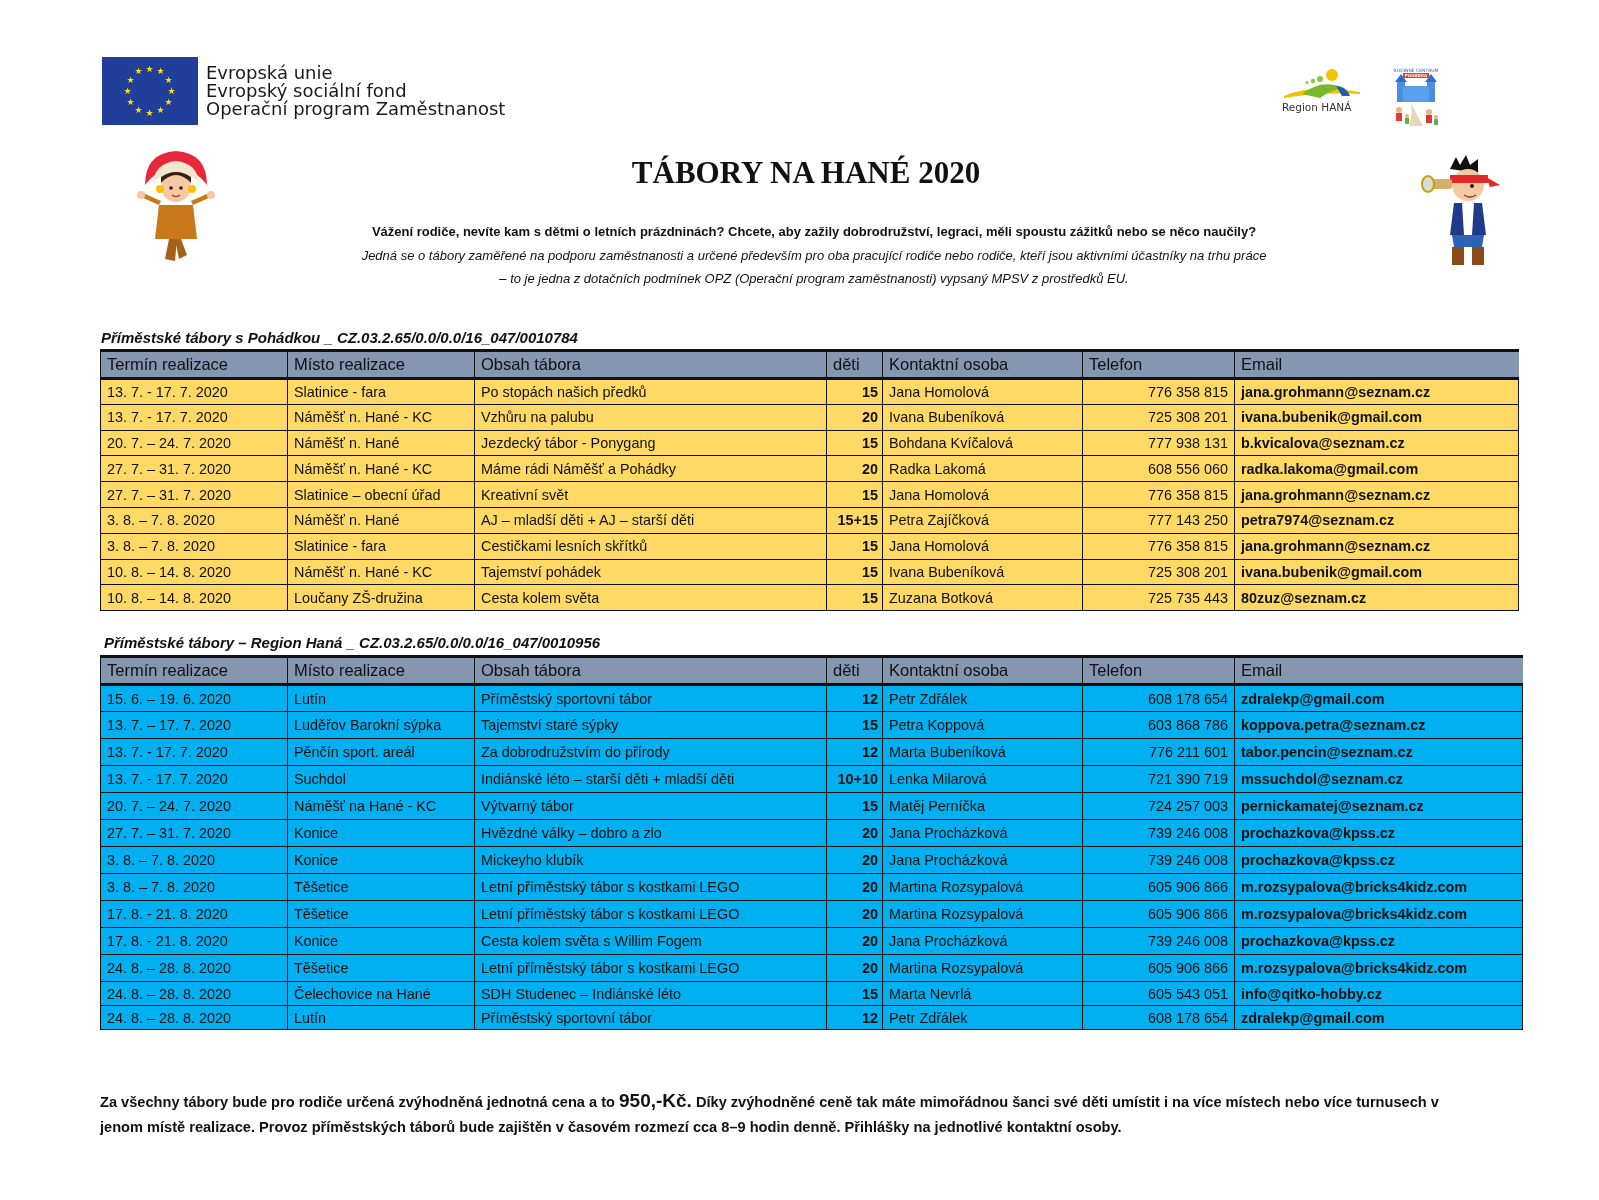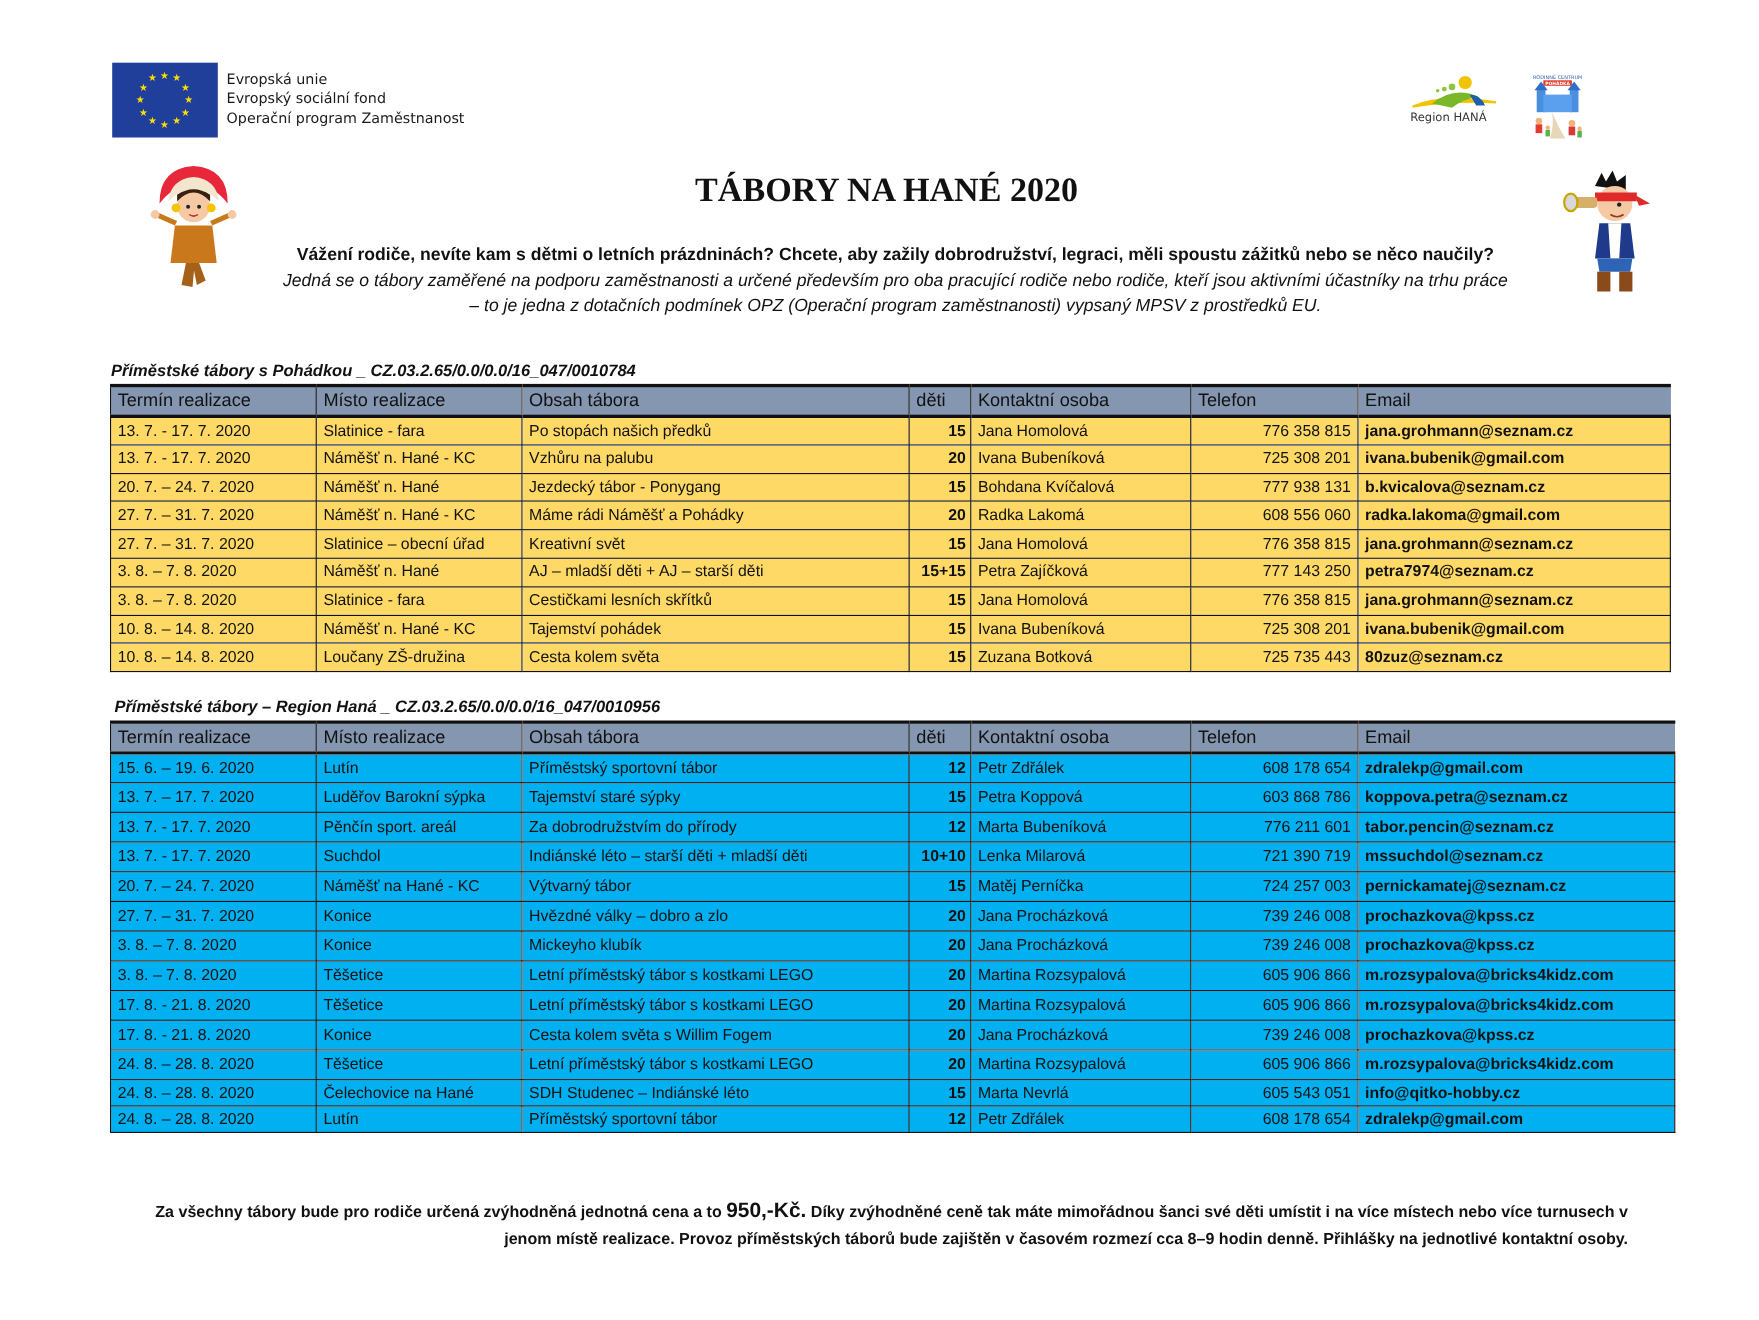--- a/index.html
+++ b/index.html
@@ -3,53 +3,53 @@
 <meta charset="utf-8">
 <style>
   html, body { margin: 0; padding: 0; background: #ffffff; }
   body { width: 1599px; height: 1200px; position: relative; overflow: hidden;
          font-family: "Liberation Sans", sans-serif; color: #111; }
 
   
   .eu-block { position: absolute; left: 102px; top: 57px; display: flex; align-items: center; }
   .eu-flag { width: 96px; height: 68px; background: #1f3f9a; position: relative; }
   .eu-flag .star { position: absolute; color: #ffdd00; font-size: 9px; line-height: 9px; }
-  .eu-text { margin-left: 8px; font-family: "DejaVu Sans", sans-serif; font-size: 13px; line-height: 18px; color: #1a1a1a; }
+  .eu-text { margin-left: 8px; font-family: "DejaVu Sans", sans-serif; font-size: 18px; line-height: 18px; color: #1a1a1a; }
 
   .region-logo { position: absolute; left: 1280px; top: 66px; width: 84px; height: 50px; }
   .region-logo .label { position: absolute; left: 2px; top: 35px; font-family: "DejaVu Sans", sans-serif; font-size: 10.5px; color: #333; white-space: nowrap; }
   .pohadka-logo { position: absolute; left: 1389px; top: 66px; width: 54px; height: 62px; }
 
   .mascot-left { position: absolute; left: 135px; top: 147px; width: 82px; height: 118px; }
   .mascot-right { position: absolute; left: 1420px; top: 155px; width: 82px; height: 112px; }
 
   .title { position: absolute; left: 0; width: 1612px; top: 155px; text-align: center;
            font-family: "Liberation Serif", serif; font-weight: bold; font-size: 31px; color: #111; }
 
   .intro { position: absolute; left: 200px; width: 1228px; top: 220px; text-align: center;
-           font-family: "Liberation Sans", sans-serif; font-size: 16px; line-height: 23.5px; color: #111; }
+           font-family: "Liberation Sans", sans-serif; font-size: 13px; line-height: 23.5px; color: #111; }
   .intro .b { font-weight: bold; }
   .intro .i { font-style: italic; }
 
   .section-title { position: absolute; font-family: "Liberation Sans", sans-serif; font-style: italic; font-weight: bold;
                    font-size: 15px; color: #111; white-space: nowrap; }
 
   table.camps { position: absolute; left: 100px; border-collapse: collapse; table-layout: fixed;
                 font-family: "Liberation Sans", sans-serif; font-size: 14.4px; border-radius: 19px; }
   table.camps th, table.camps td { border: 1.5px solid #111; padding: 0 6px; white-space: nowrap; overflow: hidden; }
   table.camps th { background: #8496b0; text-align: left; font-weight: normal; font-size: 16.5px; color: #111; border-top: 3px solid #111; border-bottom: 3px solid #111; }
   table.camps th.hdr-right { border-right: none; }
   table.camps td.num { text-align: right; font-weight: bold; padding-right: 4px; }
   table.camps td.phone { text-align: right; padding-right: 6px; }
   table.camps td.email { font-weight: bold; }
   .yellow td { background: #ffd966; }
   .blue td { background: #00b0f0; }
 
   .footer { position: absolute; left: 100px; width: 1380px; top: 1088px;
-            font-family: "Liberation Sans", sans-serif; font-weight: bold; font-size: 14.6px; line-height: 25px; color: #111; text-align: right; }
+            font-family: "Liberation Sans", sans-serif; font-weight: bold; font-size: 14.6px; line-height: 25px; color: #111; }
   .footer .price { font-size: 19px; }
 </style>
 </head>
 <body>
 
 <div class="eu-block">
   <div class="eu-flag" id="eu-flag">
       <span class="star" style="left: 43.5px; top: 7.5px;">★</span>
       <span class="star" style="left: 54.5px; top: 10.4474px;">★</span>
       <span class="star" style="left: 62.5526px; top: 18.5px;">★</span>

